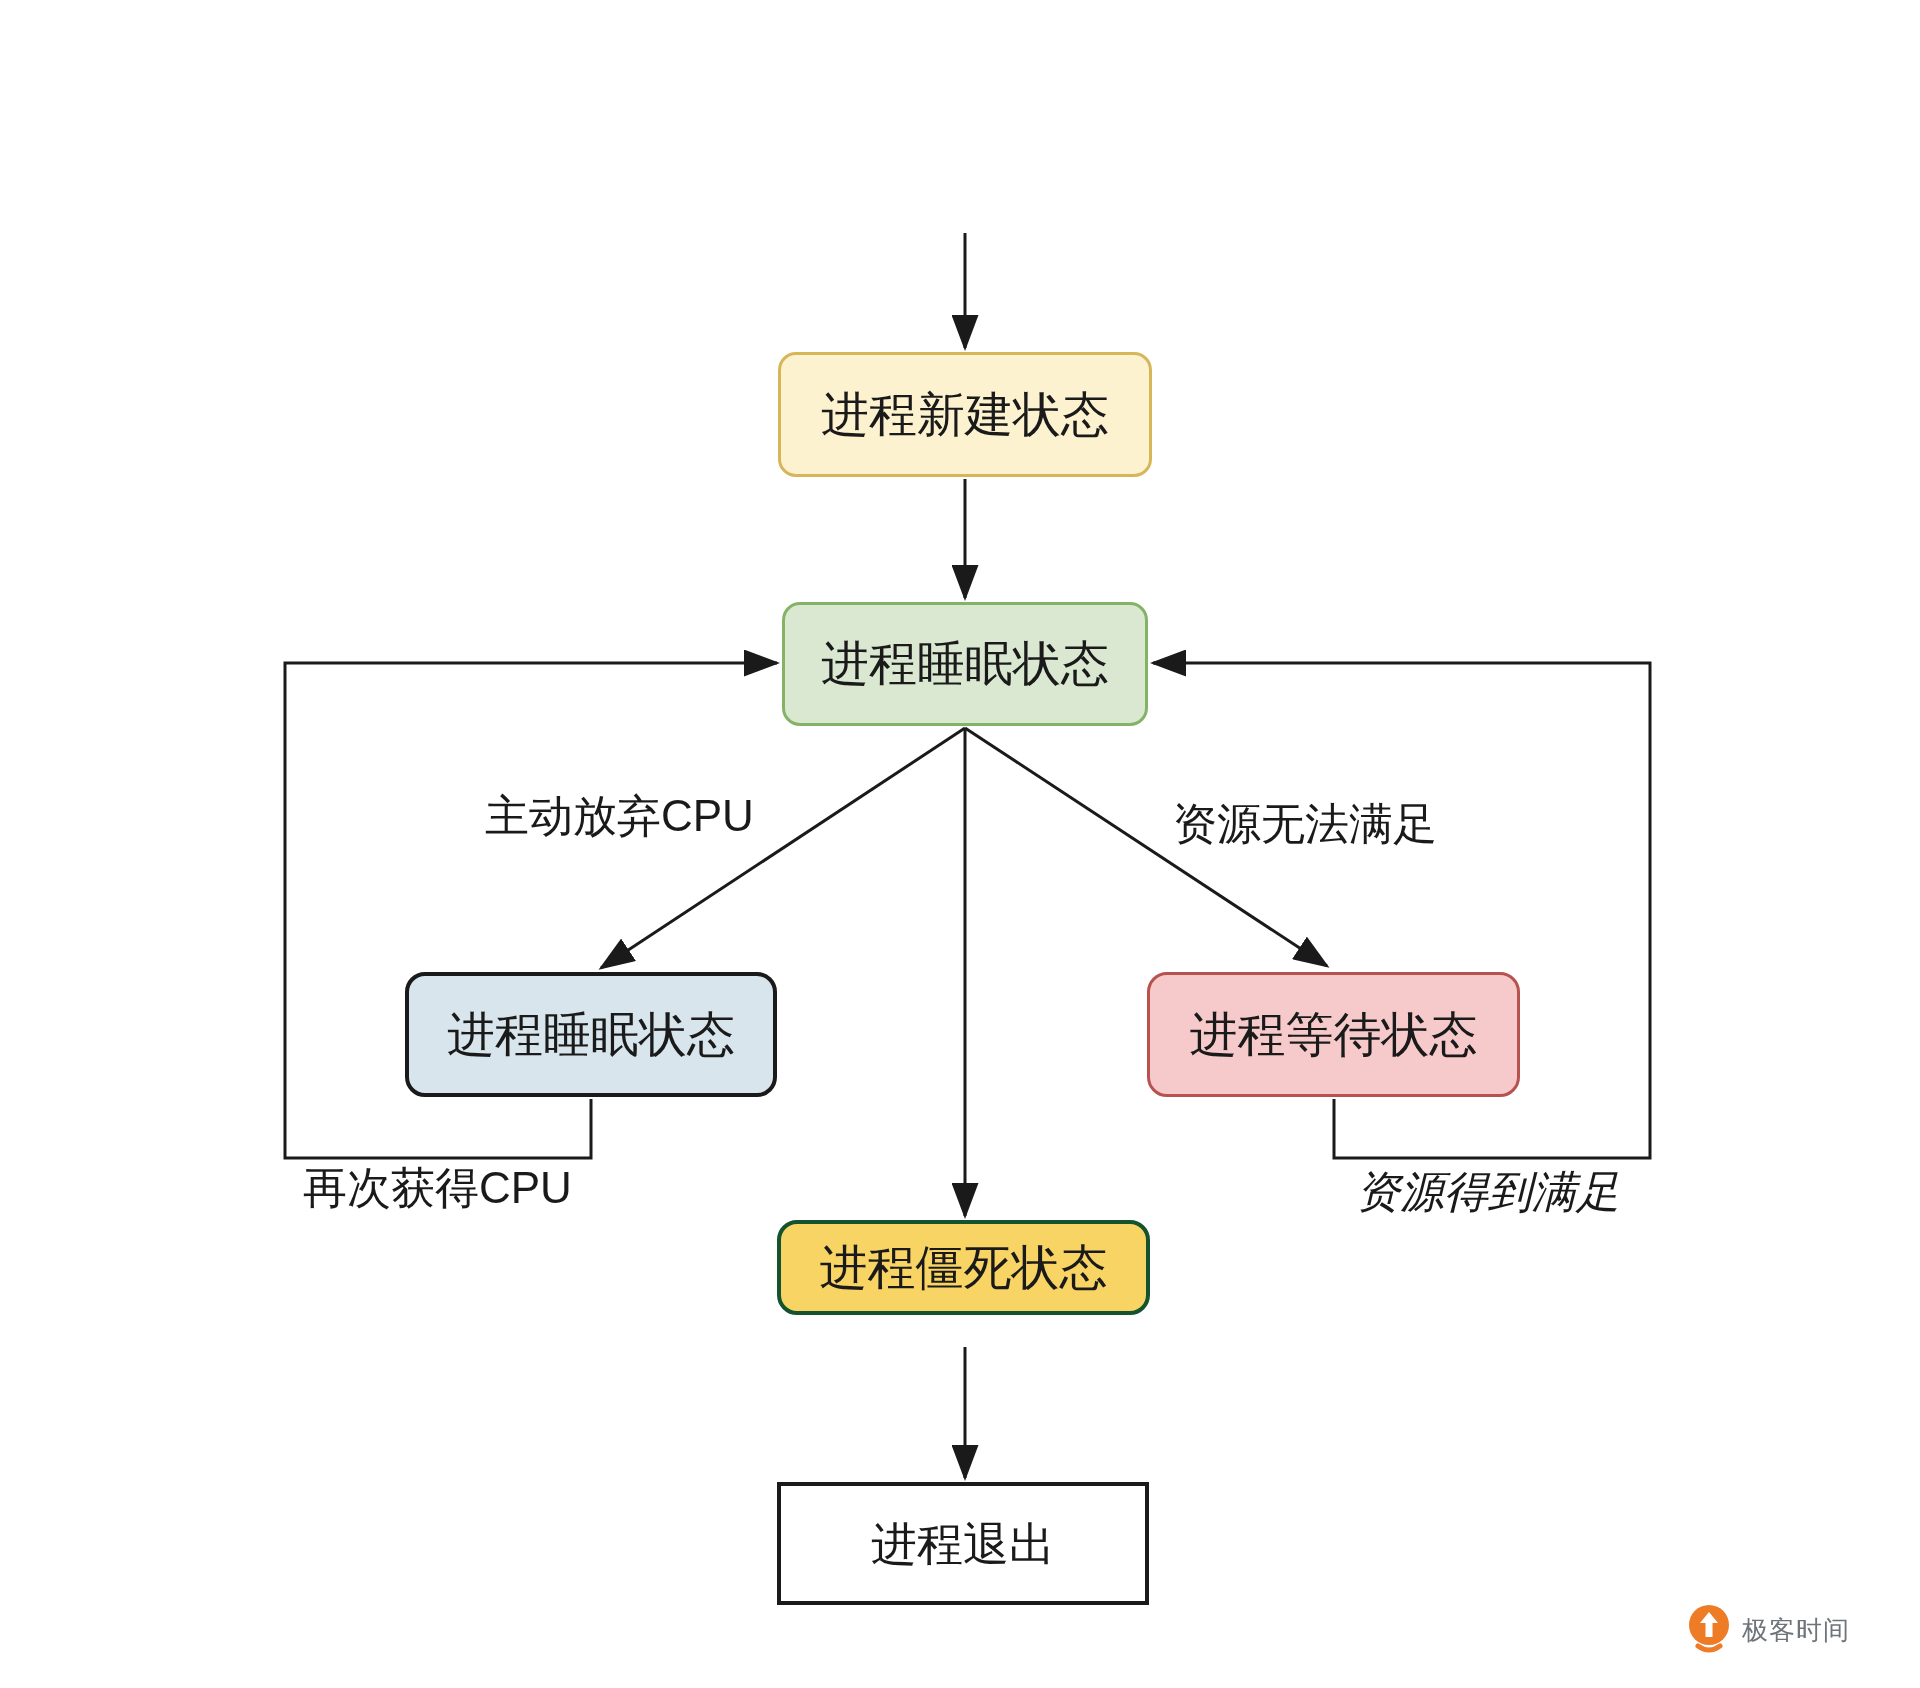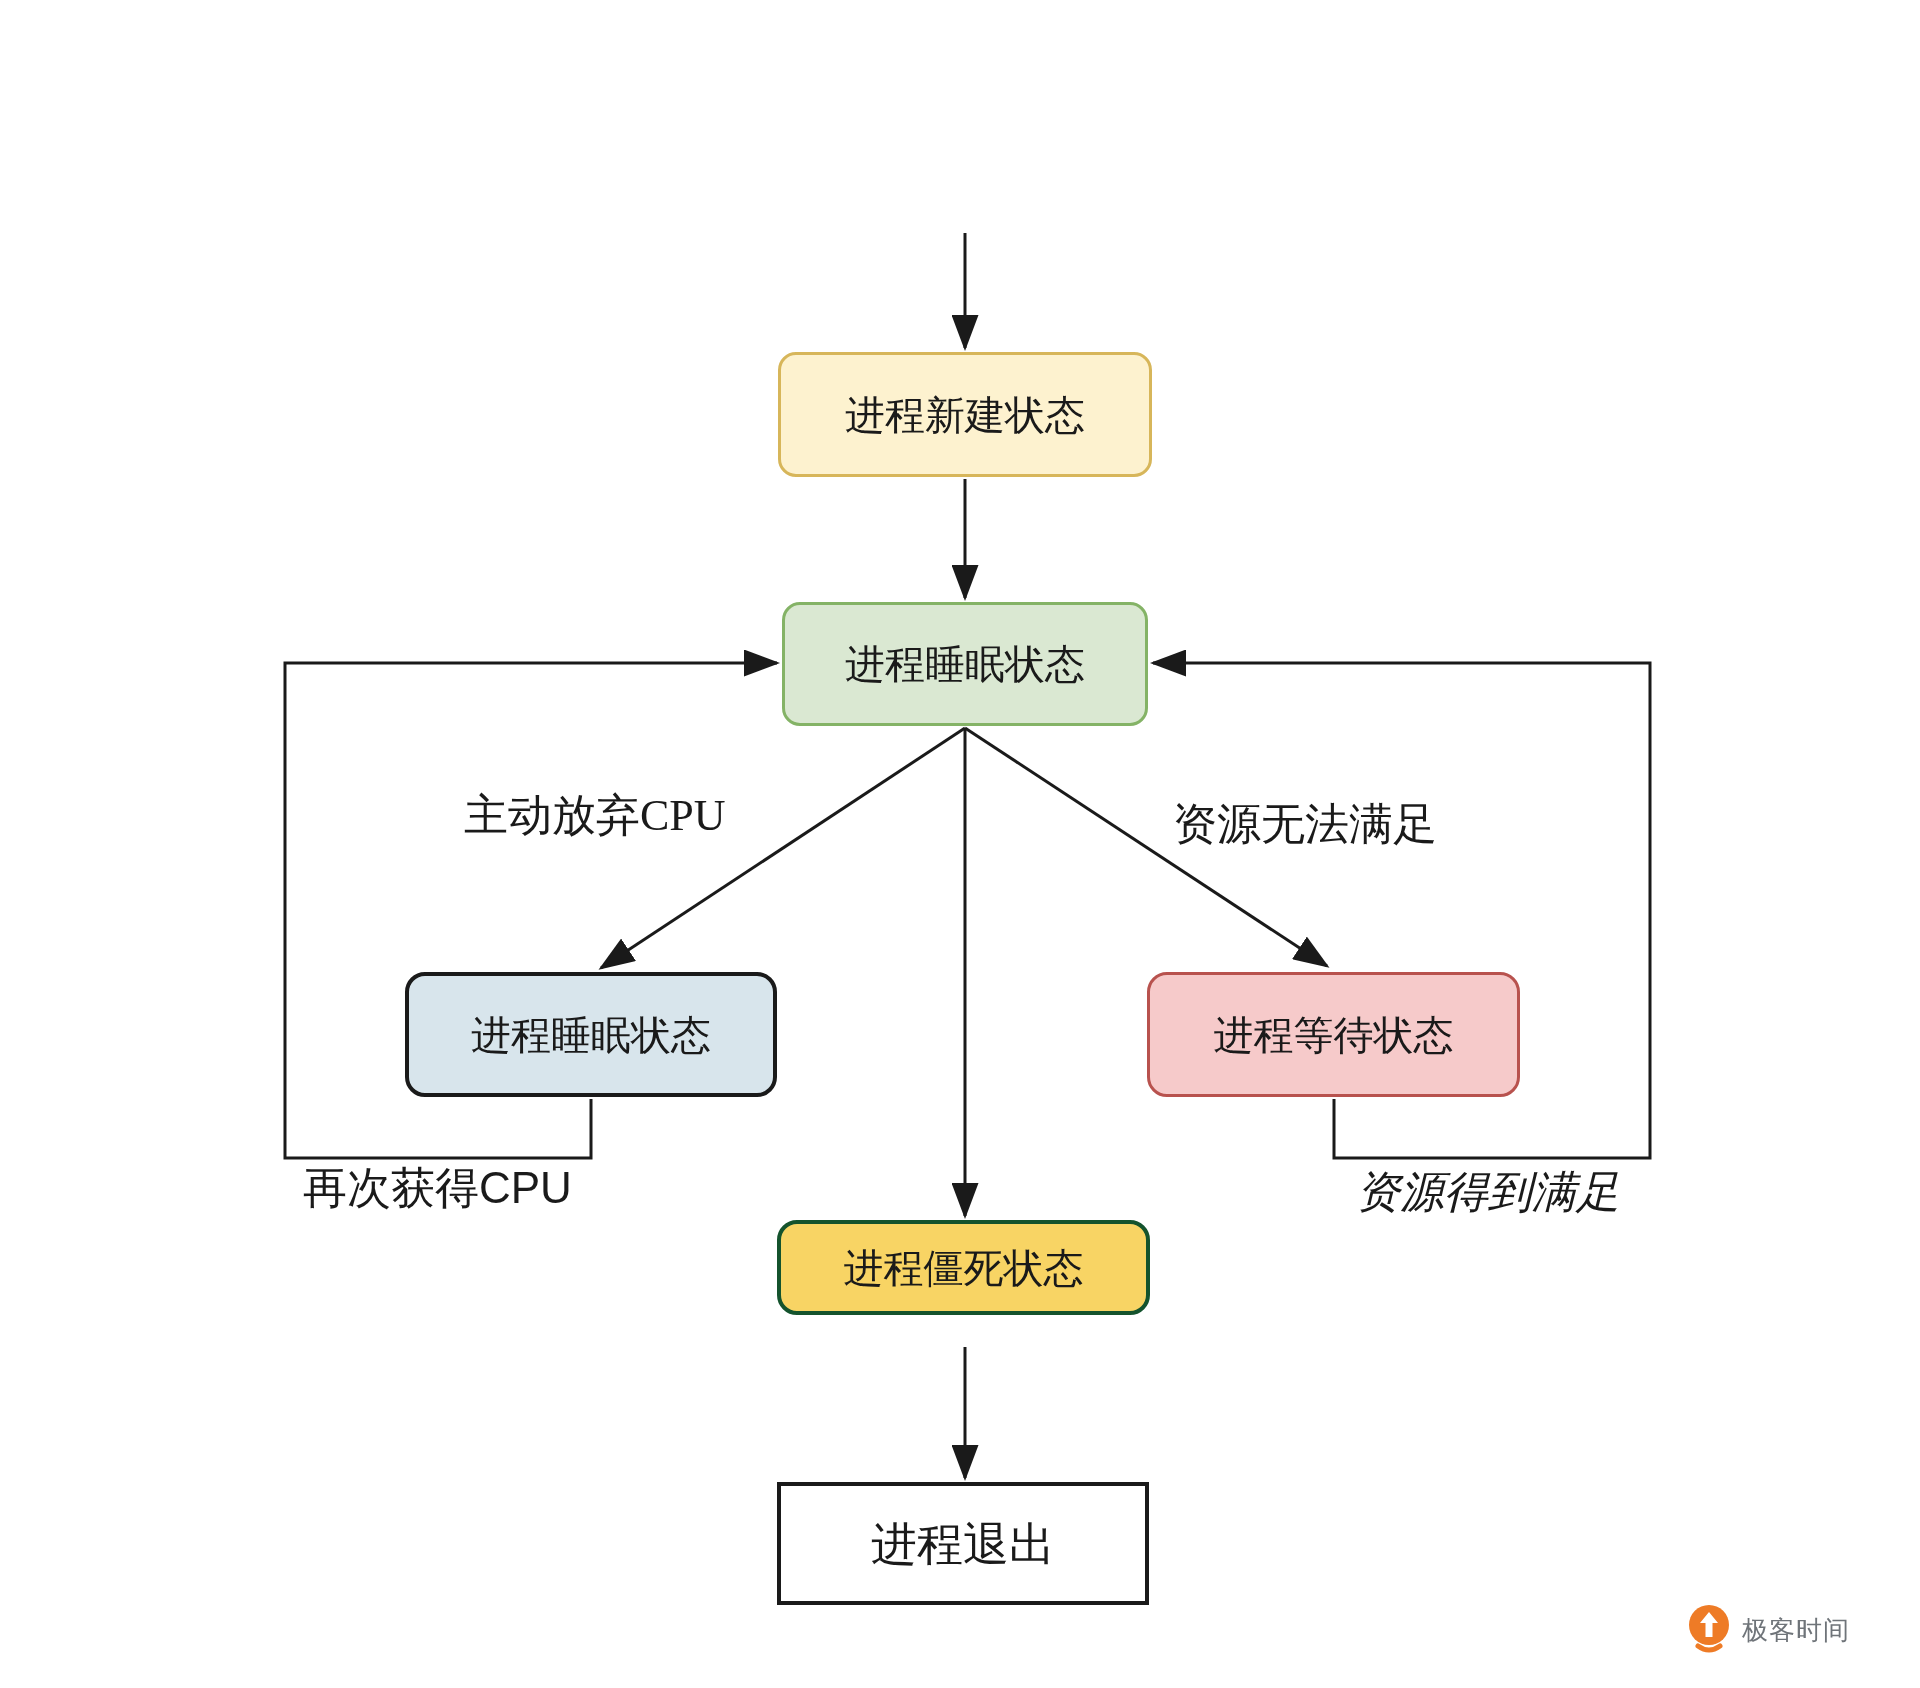--- a/index.html
+++ b/index.html
@@ -10,21 +10,21 @@
   }
   #canvas { position: absolute; left: 0; top: 0; width: 1920px; height: 1688px; }
 
   
   #edges { position: absolute; left: 0; top: 0; z-index: 1; }
 
   
   .node {
     position: absolute; z-index: 2; box-sizing: border-box;
     display: flex; align-items: center; justify-content: center;
-    font-size: 40px; line-height: 1; color: #1a1a1a;
+    font-size: 48px; line-height: 1; color: #1a1a1a;
     background: #ffffff; text-align: center;
   }
   .node.plain { border: 4px solid #1a1a1a; border-radius: 0; font-size: 46px; }
   #node-create  { left: 778px;  top: 107px;  width: 374px; height: 124px; }
   #node-new     { left: 778px;  top: 352px;  width: 374px; height: 125px;
                   background: #fdf2cf; border: 3px solid #d7b65a; border-radius: 18px; }
   #node-running { left: 782px;  top: 602px;  width: 366px; height: 124px;
                   background: #dae8d2; border: 3px solid #84b366; border-radius: 18px; }
   #node-sleep   { left: 405px;  top: 972px;  width: 372px; height: 125px;
                   background: #d8e5ec; border: 4px solid #1a1a1a; border-radius: 20px; }
@@ -32,21 +32,21 @@
                   background: #f6caca; border: 3px solid #b8524e; border-radius: 20px; }
   #node-zombie  { left: 777px;  top: 1220px; width: 373px; height: 95px;
                   background: #f8d464; border: 4px solid #14532d; border-radius: 20px; }
   #node-exit    { left: 777px;  top: 1482px; width: 372px; height: 123px; }
 
   
   .edge-label {
     position: absolute; z-index: 2; white-space: nowrap;
     font-size: 44px; line-height: 1; color: #1a1a1a;
   }
-  #lbl-giveup { left: 464px;  top: 794px; font-family: Liberation Serif, serif; }
+  #lbl-giveup { left: 485px;  top: 794px; }
   #lbl-unmet  { left: 1173px; top: 794px; margin-top: 8px; }
   #lbl-regain { left: 303px;  top: 1166px; }
   #lbl-met    { left: 1356px; top: 1170px; font-style: italic; }
 
   
   #logo {
     position: absolute; left: 1686px; top: 1604px; z-index: 2;
     display: flex; align-items: center; gap: 10px;
   }
   #logo-text { font-size: 26px; line-height: 1; color: #6f7479; letter-spacing: 1px; }

